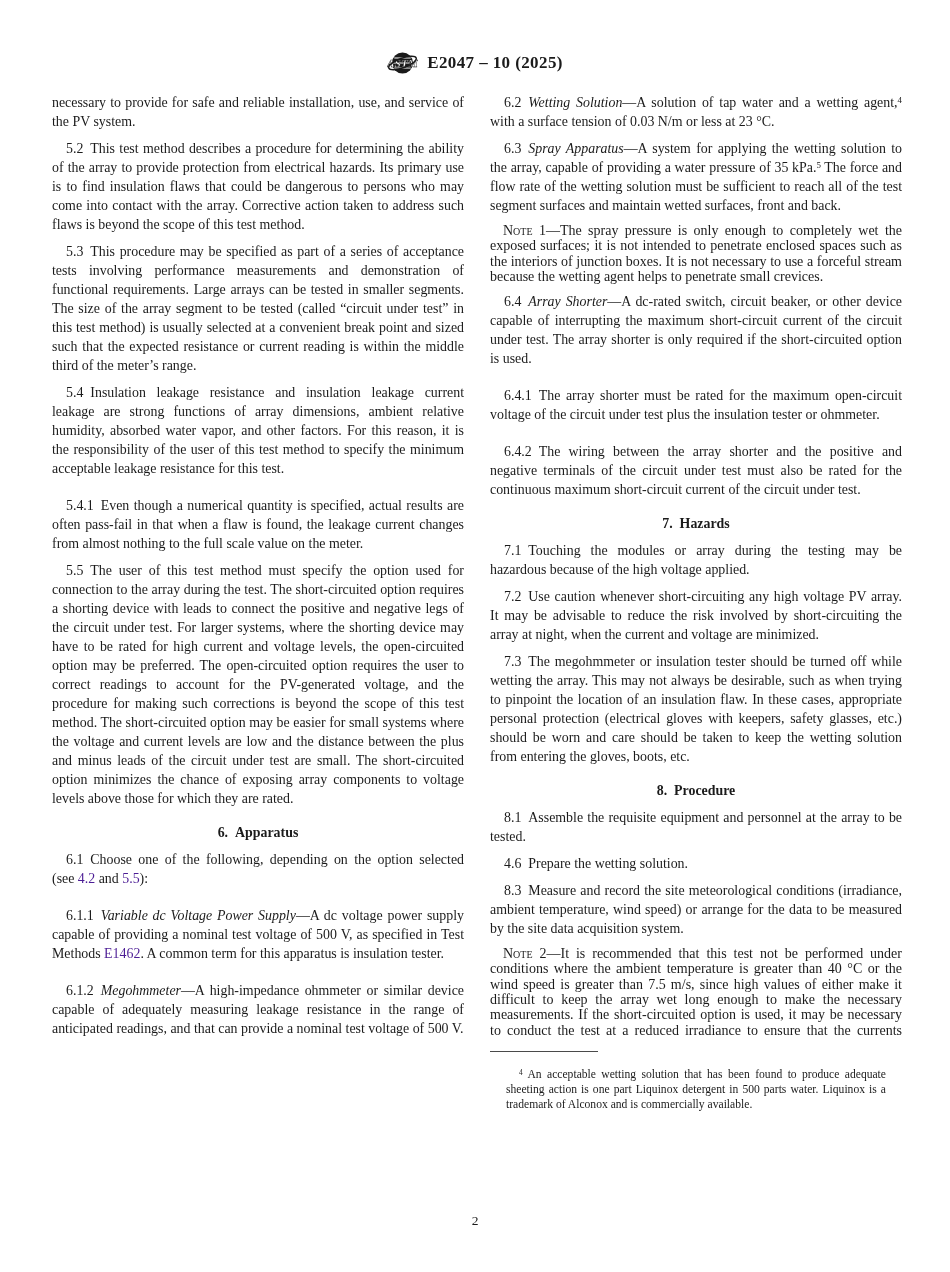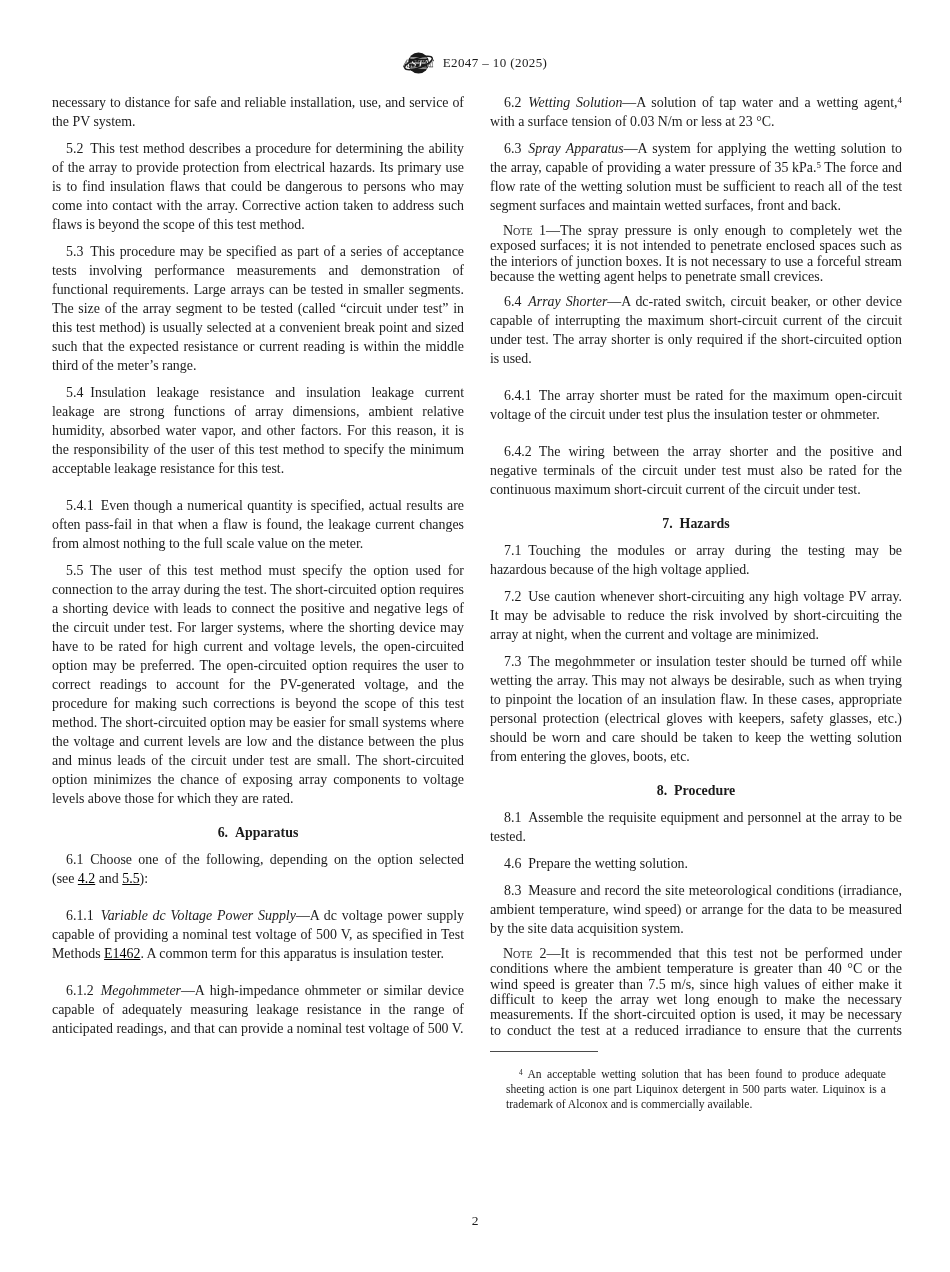--- a/index.html
+++ b/index.html
@@ -7,21 +7,21 @@
     position:relative; width:950px; height:1272px; margin:0 auto;
     background:#ffffff; overflow:hidden;
     font-family:"Liberation Serif","DejaVu Serif",serif;
     color:#1b1b1b;
   }
   .hdr {
     position:absolute; top:49px; left:0; width:100%;
     display:flex; align-items:center; justify-content:center; gap:9px;
   }
   .logo { display:inline-flex; align-items:center; }
-  .desig { font-weight:normal; font-size:13px; letter-spacing:0.4px; white-space:pre; }
+  .desig { font-weight:bold; font-size:17px; letter-spacing:0.4px; white-space:pre; }
   .cols {
     position:absolute; top:93px; left:52px; width:850px;
     display:flex; gap:26px;
   }
   .col {
     width:412px; font-size:13.9px; line-height:19px;
     text-align:justify; hyphens:none;
   }
   .col > :first-child { margin-top:0; }
   .paragraph { margin:8px 0 0 0; text-indent:14px; }
@@ -36,21 +36,21 @@
   }
   .runover { text-align-last:justify; }
   .fnrule {
     width:108px; height:0; border-top:1.7px solid #4a4a4a;
     margin:13px 0 6px 0;
   }
   .footnote {
     font-size:11.6px; line-height:14.9px; text-indent:13px; margin:16px;
   }
   .s-i { font-style:italic; }
-  .s-r { color:#000000;text-decoration:underline; }
+  .s-r { color:#4c1d95; }
   .s-sup { font-size:64%; position:relative; top:-0.42em; line-height:0; }
   .s-sc { font-variant:small-caps; }
   .ftr {
     position:absolute; top:1213px; left:0; width:100%;
     text-align:center; font-size:13.5px;
   }
 </style>
 </head>
 <body>
 
@@ -67,21 +67,21 @@
         </g>
         <text x="17" y="19.5" text-anchor="middle" font-family="'Liberation Serif',serif" font-size="12.5" font-weight="bold" font-style="italic" fill="#ffffff" stroke="#1a1a1a" stroke-width="0.45">ASTM</text>
         <ellipse cx="17" cy="15" rx="16" ry="5.2" fill="none" stroke="#1a1a1a" stroke-width="1.6" transform="rotate(-20 17 15)"></ellipse>
       </svg>
     </span>
     <span class="desig">E2047 – 10 (2025)</span>
   </header>
 
   <main class="cols">
     <section class="col">
-        <p class="paragraph cont">necessary to distance for safe and reliable installation, use, and service of the PV system.</p>
+        <p class="paragraph cont">necessary to provide for safe and reliable installation, use, and service of the PV system.</p>
         <p class="paragraph">5.2 This test method describes a procedure for determining the ability of the array to provide protection from electrical hazards. Its primary use is to find insulation flaws that could be dangerous to persons who may come into contact with the array. Corrective action taken to address such flaws is beyond the scope of this test method.</p>
         <p class="paragraph">5.3 This procedure may be specified as part of a series of acceptance tests involving performance measurements and demonstration of functional requirements. Large arrays can be tested in smaller segments. The size of the array segment to be tested (called “circuit under test” in this test method) is usually selected at a convenient break point and sized such that the expected resistance or current reading is within the middle third of the meter’s range.</p>
         <p class="paragraph">5.4 Insulation leakage resistance and insulation leakage current leakage are strong functions of array dimensions, ambient relative humidity, absorbed water vapor, and other factors. For this reason, it is the responsibility of the user of this test method to specify the minimum acceptable leakage resistance for this test.</p>
         <p class="paragraph tight">5.4.1 Even though a numerical quantity is specified, actual results are often pass-fail in that when a flaw is found, the leakage current changes from almost nothing to the full scale value on the meter.</p>
         <p class="paragraph">5.5 The user of this test method must specify the option used for connection to the array during the test. The short-circuited option requires a shorting device with leads to connect the positive and negative legs of the circuit under test. For larger systems, where the shorting device may have to be rated for high current and voltage levels, the open-circuited option may be preferred. The open-circuited option requires the user to correct readings to account for the PV-generated voltage, and the procedure for making such corrections is beyond the scope of this test method. The short-circuited option may be easier for small systems where the voltage and current levels are low and the distance between the plus and minus leads of the circuit under test are small. The short-circuited option minimizes the chance of exposing array components to voltage levels above those for which they are rated.</p>
         <h2 class="section-heading">6. Apparatus</h2>
         <p class="paragraph">6.1 Choose one of the following, depending on the option selected (see <span class="s-r">4.2</span> and <span class="s-r">5.5</span>):</p>
         <p class="paragraph tight">6.1.1 <span class="s-i">Variable dc Voltage Power Supply</span>—A dc voltage power supply capable of providing a nominal test voltage of 500 V, as specified in Test Methods <span class="s-r">E1462</span>. A common term for this apparatus is insulation tester.</p>
         <p class="paragraph tight">6.1.2 <span class="s-i">Megohmmeter</span>—A high-impedance ohmmeter or similar device capable of adequately measuring leakage resistance in the range of anticipated readings, and that can provide a nominal test voltage of 500 V.</p>
       </section>

